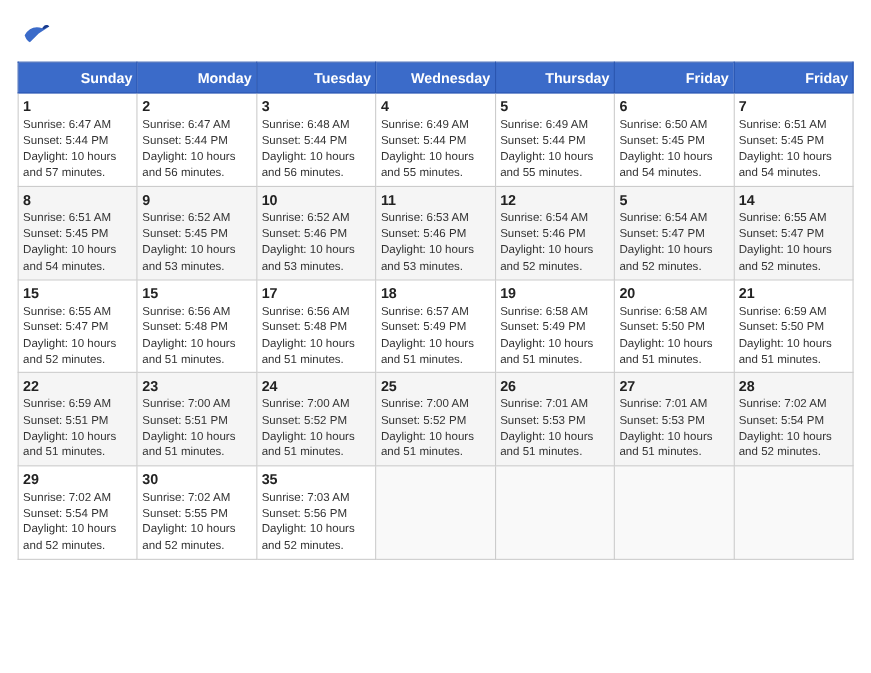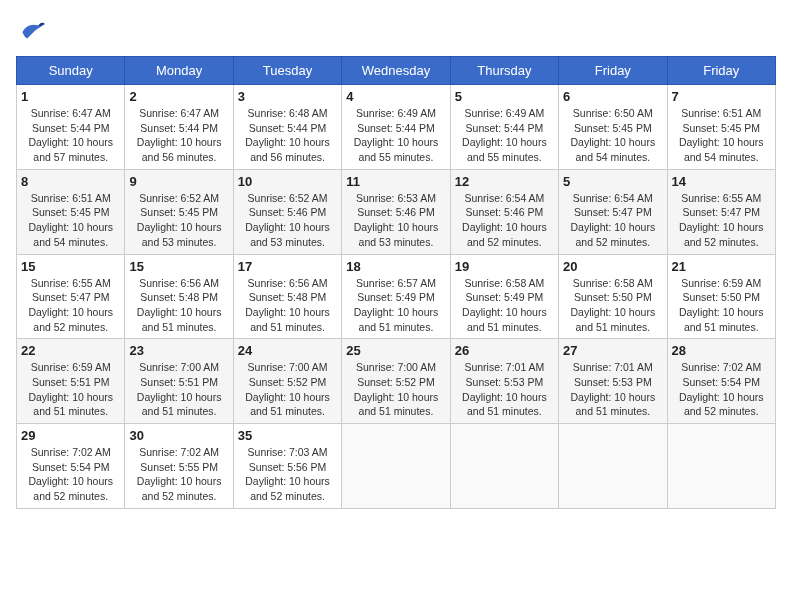--- a/index.html
+++ b/index.html
@@ -46,23 +46,23 @@
     }
     .calendar {
       width: 100%;
       border-collapse: collapse;
       font-size: 11px;
     }
     .calendar th {
       background-color: #3b6bc9;
       color: #fff;
       padding: 6px 4px;
-      text-align: center;
+      text-align: right;
       font-size: 13px;
-      font-weight: normal;
+      font-weight: bold;
       border: 1px solid #2a55b0;
     }
     .calendar td {
       border: 1px solid #ccc;
       vertical-align: top;
       padding: 4px;
       width: calc(100% / 7);
       min-height: 80px;
       background: #fff;
     }
@@ -75,21 +75,20 @@
     .day-number {
       font-size: 13px;
       font-weight: bold;
       color: #222;
       margin-bottom: 2px;
     }
     .day-info {
       color: #333;
       line-height: 1.4;
       font-size: 10.5px;
-      text-align: center;
     }
     .empty-cell {
       background: #f9f9f9 !important;
     }
   </style>
 </head>
 <body>
 
 <div class="header-section">
   <div class="logo">

